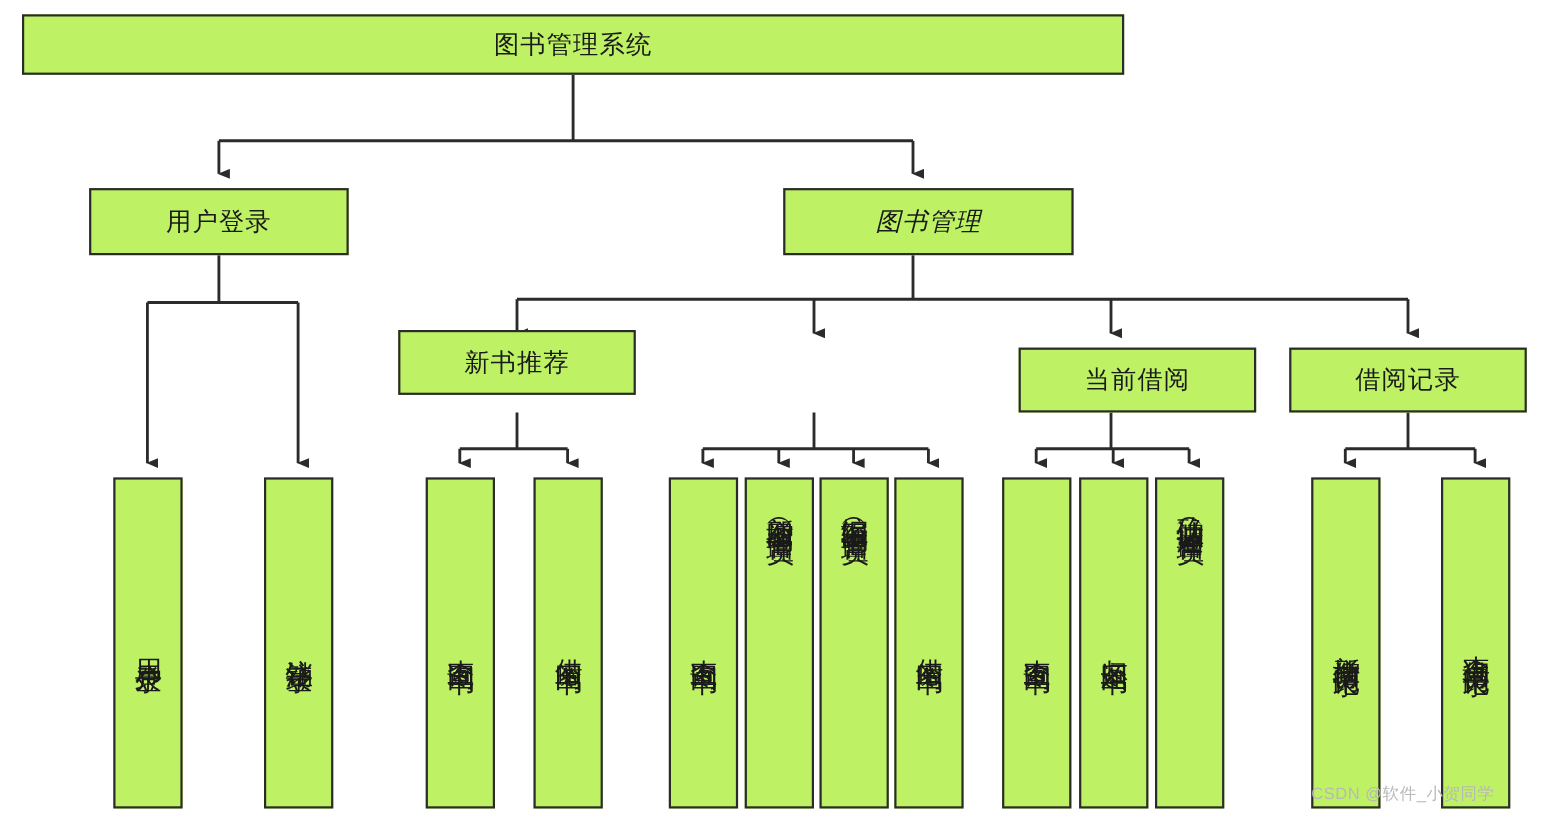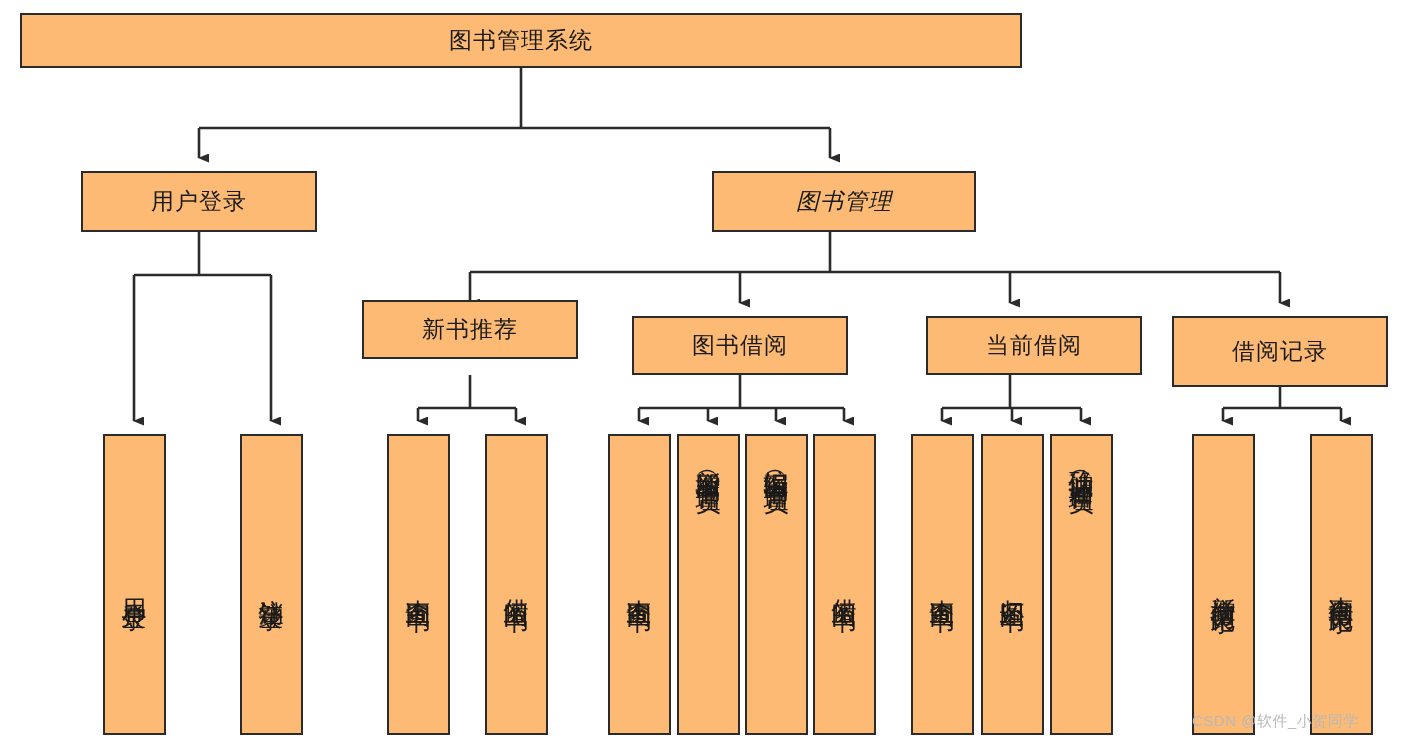--- a/index.html
+++ b/index.html
@@ -22,21 +22,21 @@
     position: absolute;
     left: 0;
     top: 0;
     width: 1405px;
     height: 747px;
     pointer-events: none;
   }
   .node {
     position: absolute;
     box-sizing: border-box;
-    background: #fdba74;
+    background: #bef264;
     border: 2px solid #2b2b2b;
     display: flex;
     align-items: center;
     justify-content: center;
     color: #1a1a1a;
   }
   .node.horiz {
     font-size: 23px;
     letter-spacing: 1px;
   }
@@ -129,27 +129,24 @@
   <div class="node horiz" style="left:81px; top:171px; width:236px; height:61px;">
     <span>用户登录</span>
   </div>
   <div class="node horiz" style="left:712px; top:171px; width:264px; height:61px;font-style:italic;">
     <span>图书管理</span>
   </div>
 
   <div class="node horiz" style="left:362px; top:300px; width:216px; height:59px;">
     <span>新书推荐</span>
   </div>
-  <div class="node horiz" style="left:632px; top:316px; width:216px; height:59px;">
-    <span>图书借阅</span>
-  </div>
   <div class="node horiz" style="left:902px; top:316px; width:216px; height:59px;margin-left:24px;">
     <span>当前借阅</span>
   </div>
-  <div class="node horiz" style="left:1172px; top:316px; width:216px; height:71px;">
+  <div class="node horiz" style="left:1172px; top:316px; width:216px; height:59px;">
     <span>借阅记录</span>
   </div>
 
   <div class="node vert center" style="left:103px; top:434px; width:63px; height:301px;">
     <span class="vlabel">用户登录</span>
   </div>
   <div class="node vert center" style="left:240px; top:434px; width:63px; height:301px;">
     <span class="vlabel">注销登录</span>
   </div>
 

